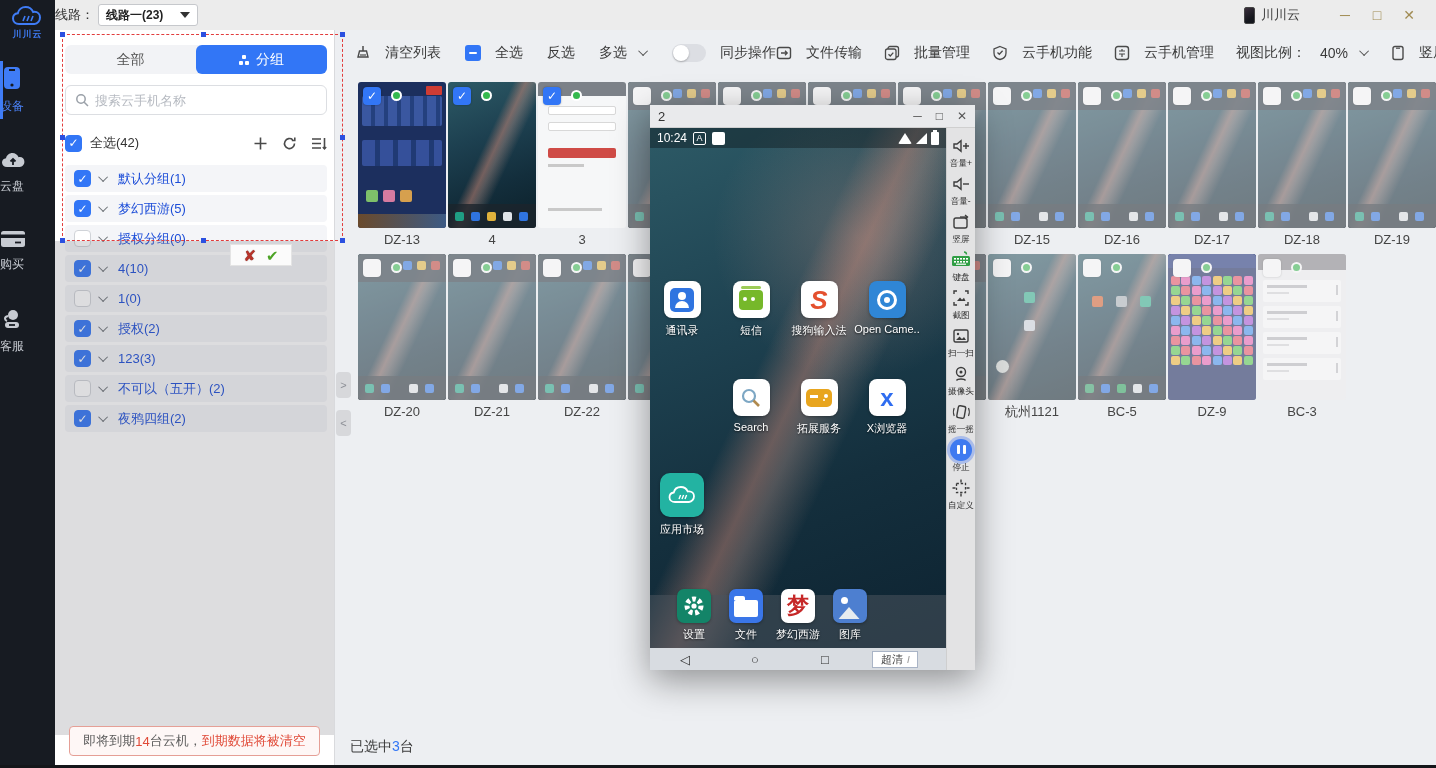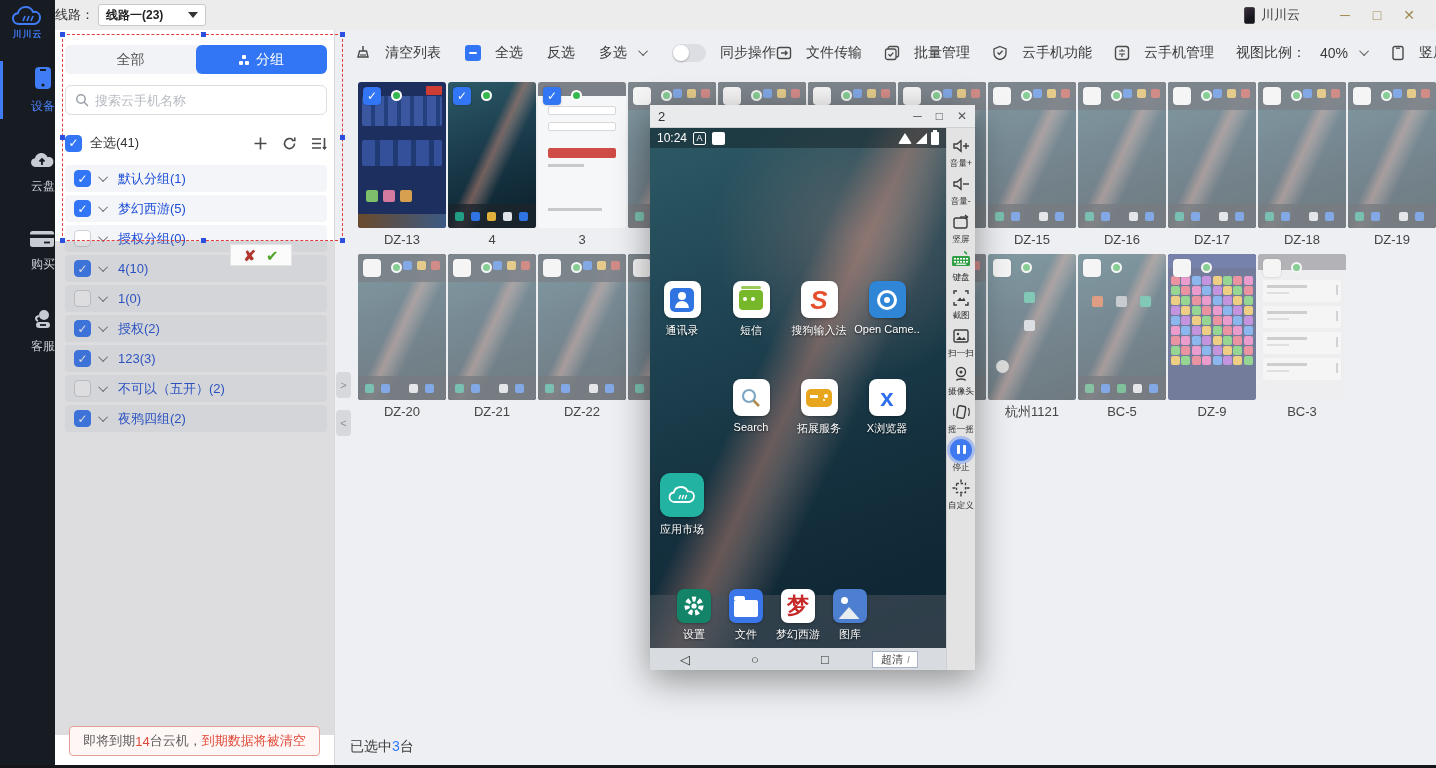--- a/index.html
+++ b/index.html
@@ -6,29 +6,29 @@
   html,body { background:#2a2a2a; }
   body { font-family:"Liberation Sans","DejaVu Sans",sans-serif; }
   .stage { position:relative; width:1436px; height:768px; background:#edeff2; overflow:hidden; }
   .stage::after { content:""; position:absolute; left:0; right:0; bottom:0; height:3px; background:#14161a; z-index:60; }
 
   
   .sidebar { position:absolute; left:0; top:0; width:55px; height:768px; background:#171b22; z-index:10; }
   .logo { display:flex; flex-direction:column; align-items:center; padding-top:4px; }
   .logo svg { display:block; }
   .logo-text { color:#3f7cf6; font-size:9px; font-weight:bold; letter-spacing:1px; margin-top:-2px; }
-  .s-item { position:relative; display:flex; flex-direction:column; align-items:flex-end; gap:3px; padding:10px 0; margin-top:14px; cursor:pointer; }
+  .s-item { position:relative; display:flex; flex-direction:column; align-items:flex-start; gap:3px; padding:10px 0; margin-top:14px; cursor:pointer; }
   .s-item .s-label { font-size:12px; color:#c7cbd2; }
   .s-item.on .s-label { color:#4b82f7; }
   .s-item.on::before { content:""; position:absolute; left:0; top:6px; bottom:6px; width:3px; background:#3f7cf6; }
 
   
   .titlebar { position:absolute; left:55px; top:0; right:0; height:30px; background:#ececec; display:flex; align-items:center; z-index:10; }
   .line-label { font-size:13px; color:#333; }
-  .line-select { display:flex; align-items:center; justify-content:space-between; width:108px; height:22px; background:#fff; border:1px solid #c6c8cc; border-radius:3px; margin-left:4px; padding:0 7px; cursor:pointer; }
+  .line-select { display:flex; align-items:center; justify-content:space-between; width:100px; height:22px; background:#fff; border:1px solid #c6c8cc; border-radius:3px; margin-left:4px; padding:0 7px; cursor:pointer; }
   .line-select .lv { font-size:12px; color:#222; font-weight:bold; }
   .caret-down { width:0; height:0; border-left:5px solid transparent; border-right:5px solid transparent; border-top:6px solid #333; }
   .tb-right { margin-left:auto; display:flex; align-items:center; gap:6px; padding-right:14px; }
   .mini-phone { width:11px; height:17px; border-radius:2px; background:linear-gradient(145deg,#3a2f3c,#14161c 70%); border:1px solid #444; }
   .tb-app { font-size:13px; color:#3c3c3c; margin-right:26px; }
   .wbtn { width:26px; text-align:center; font-size:14px; color:#a08b52; cursor:pointer; }
 
   
   .panel { position:absolute; left:55px; top:30px; width:280px; bottom:0; background:#fff; border-right:1px solid #d9dadd; z-index:10; }
   .tabs { position:absolute; left:10px; top:15px; width:262px; height:29px; background:#f2f3f6; border-radius:6px; display:flex; }
@@ -272,21 +272,21 @@
     </div>
     <div class="search">
       <svg width="14" height="14" viewBox="0 0 14 14">
         <circle cx="6" cy="6" r="4.2" fill="none" stroke="#9aa0a8" stroke-width="1.5"></circle>
         <path d="M9.2 9.2L13 13" stroke="#9aa0a8" stroke-width="1.5"></path>
       </svg>
       <input type="text" placeholder="搜索云手机名称" style="">
     </div>
     <div class="selrow">
       <span class="cb on">✓</span>
-      <span class="sa-label">全选(41)</span>
+      <span class="sa-label">全选(42)</span>
       <span class="sr-icons">
         <svg width="15" height="15" viewBox="0 0 15 15">
             <path d="M7.5 1.5v12M1.5 7.5h12" stroke="#4a4a4a" stroke-width="1.6"></path>
           </svg>
         <svg width="15" height="15" viewBox="0 0 15 15">
             <path d="M12.5 7.5a5 5 0 1 1-1.7-3.7" fill="none" stroke="#4a4a4a" stroke-width="1.6"></path>
             <path d="M12.8 1.5v3h-3" fill="none" stroke="#4a4a4a" stroke-width="1.6"></path>
           </svg>
         <svg width="16" height="15" viewBox="0 0 16 15">
             <path d="M1 3h9M1 7.5h9M1 12h9" stroke="#4a4a4a" stroke-width="1.6"></path>

